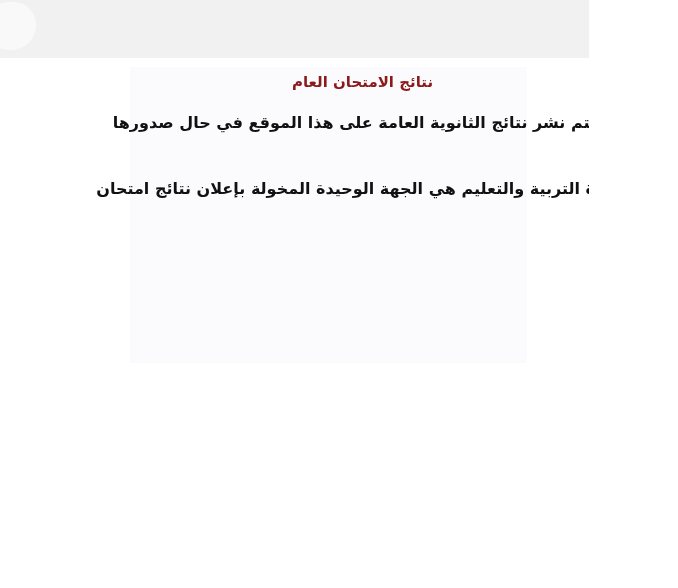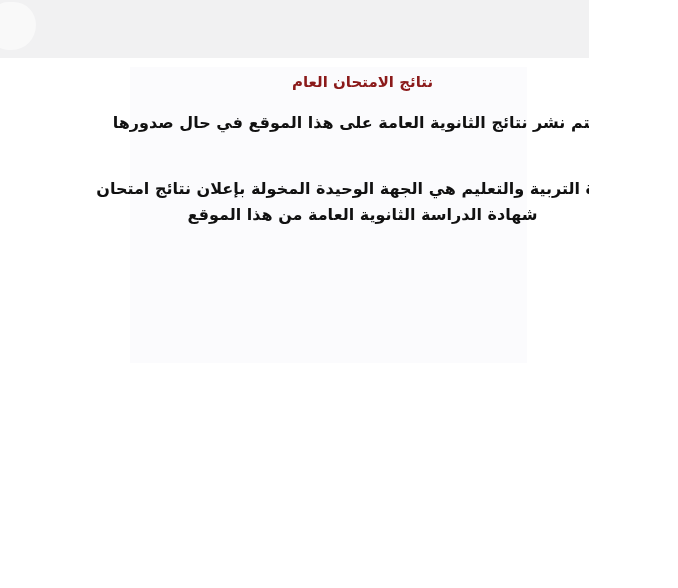--- a/index.html
+++ b/index.html
@@ -75,17 +75,16 @@
   </div>
 
   <div class="panel"></div>
 
   <div class="content">
     <div class="title-line">نتائج الامتحان العام</div>
 
     <div class="body-line notice">سيتم نشر نتائج الثانوية العامة على هذا الموقع في حال صدورها</div>
 
     <div class="body-line authority1">وزارة التربية والتعليم هي الجهة الوحيدة المخولة بإعلان نتائج امتحان</div>
-    <div class="body-line">شهادة الدراسة الثانوية العامة من هذا الموقع</div>
 
   </div>
 
 </div>
 
 </body></html>

